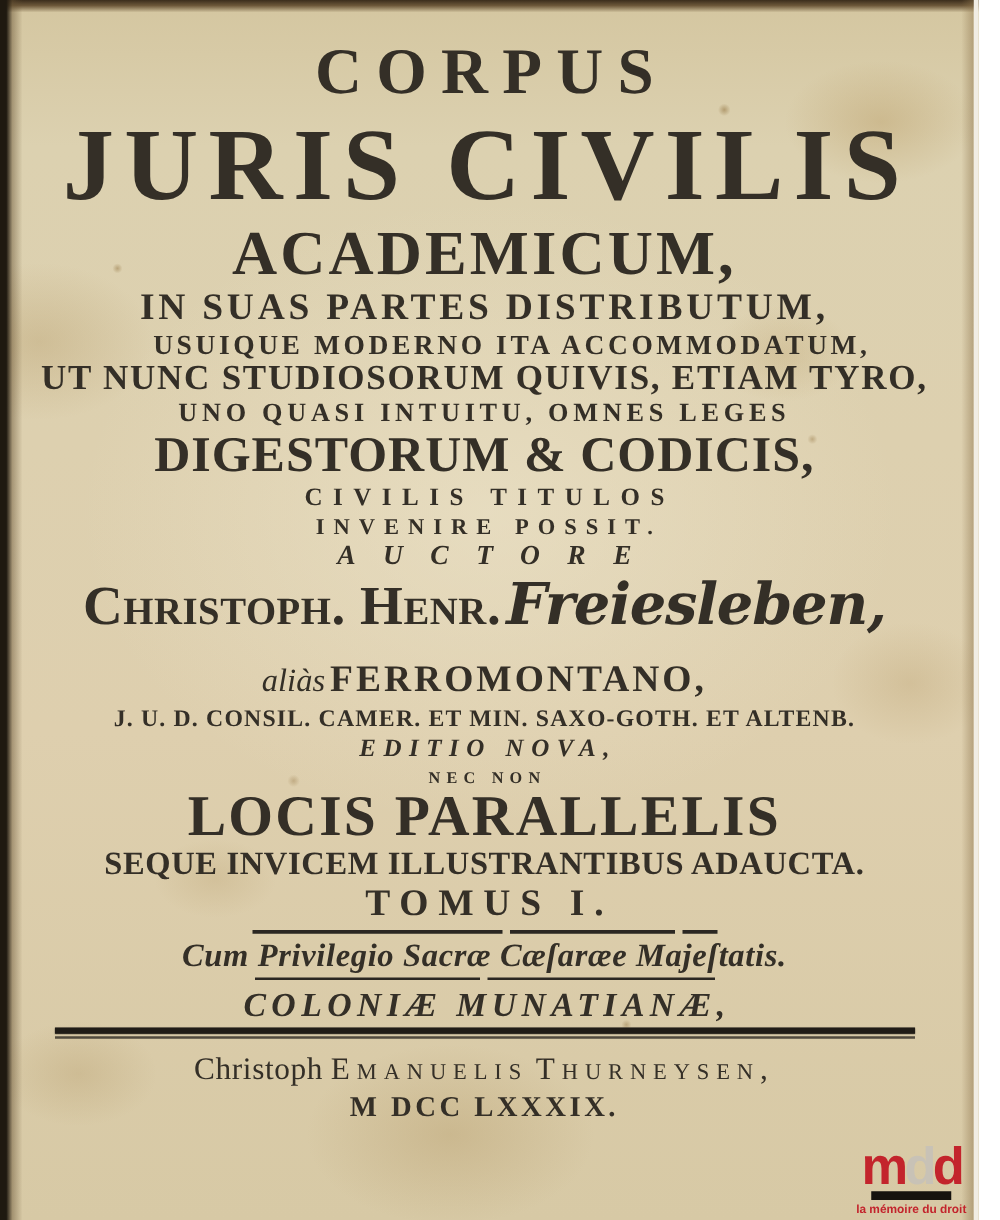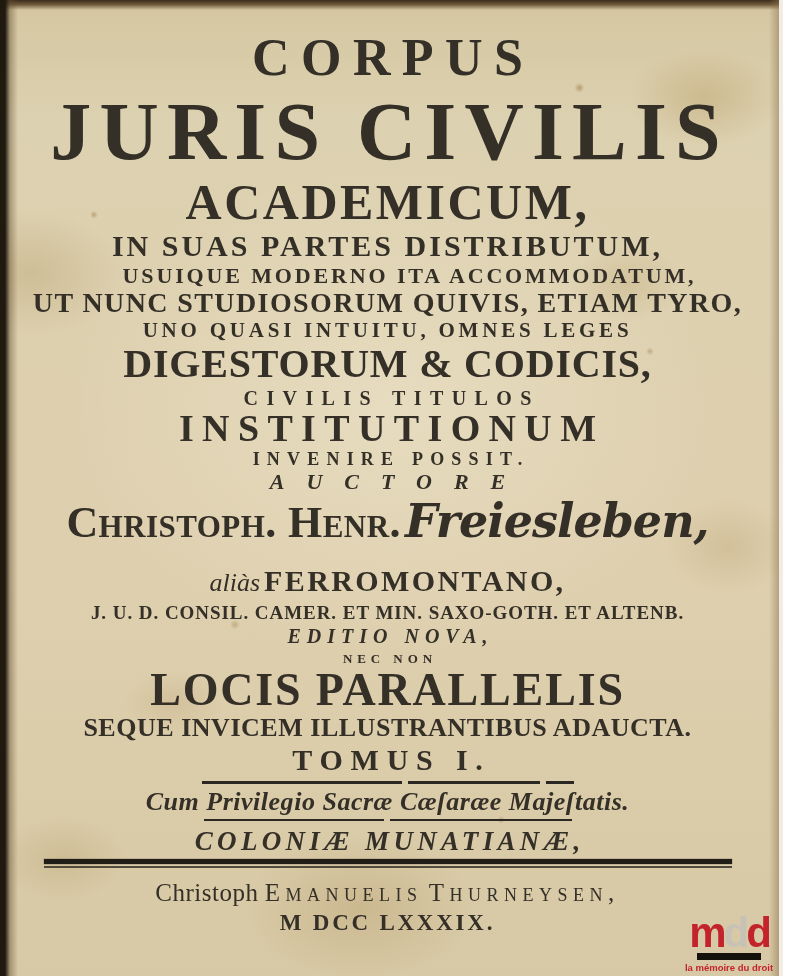--- a/index.html
+++ b/index.html
@@ -103,21 +103,20 @@
   <div class="content">
     <div class="line l-corpus">CORPUS</div>
     <div class="line l-juris">JURIS CIVILIS</div>
     <div class="line l-academicum">ACADEMICUM,</div>
     <div class="line l-insuas">IN SUAS PARTES DISTRIBUTUM,</div>
     <div class="line l-usuique">USUIQUE MODERNO ITA ACCOMMODATUM,</div>
     <div class="line l-utnunc">UT NUNC STUDIOSORUM QUIVIS, ETIAM TYRO,</div>
     <div class="line l-unoquasi">UNO QUASI INTUITU, OMNES LEGES</div>
     <div class="line l-digestorum">DIGESTORUM &amp; CODICIS,</div>
     <div class="line l-omnesque">CIVILIS TITULOS</div>
-    <div class="line l-institutionum">INSTITUTIONUM</div>
     <div class="line l-invenire">INVENIRE POSSIT.</div>
 
     <div class="line l-auctore">AUCTORE</div>
     <div class="line l-christoph">
       <span class="name-roman">Christoph. Henr.</span>
       <span class="name-blackletter">Freiesleben,</span>
     </div>
     <div class="line l-alias">
       <span class="alias-prefix">aliàs</span>
       <span class="alias-name">FERROMONTANO,</span>

